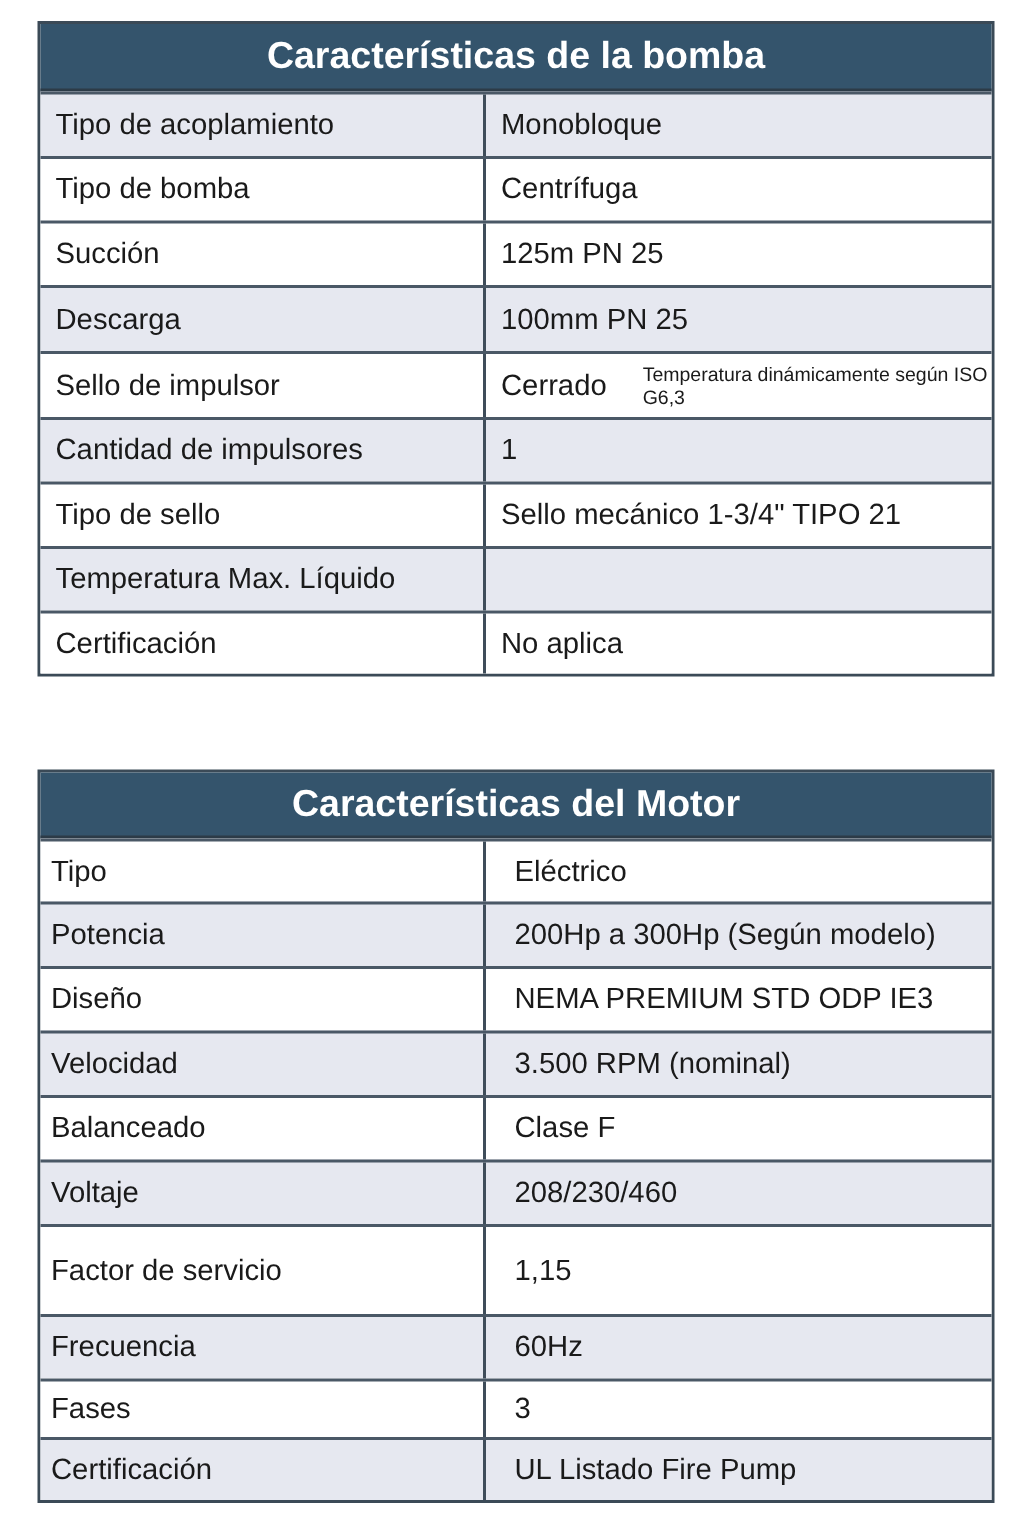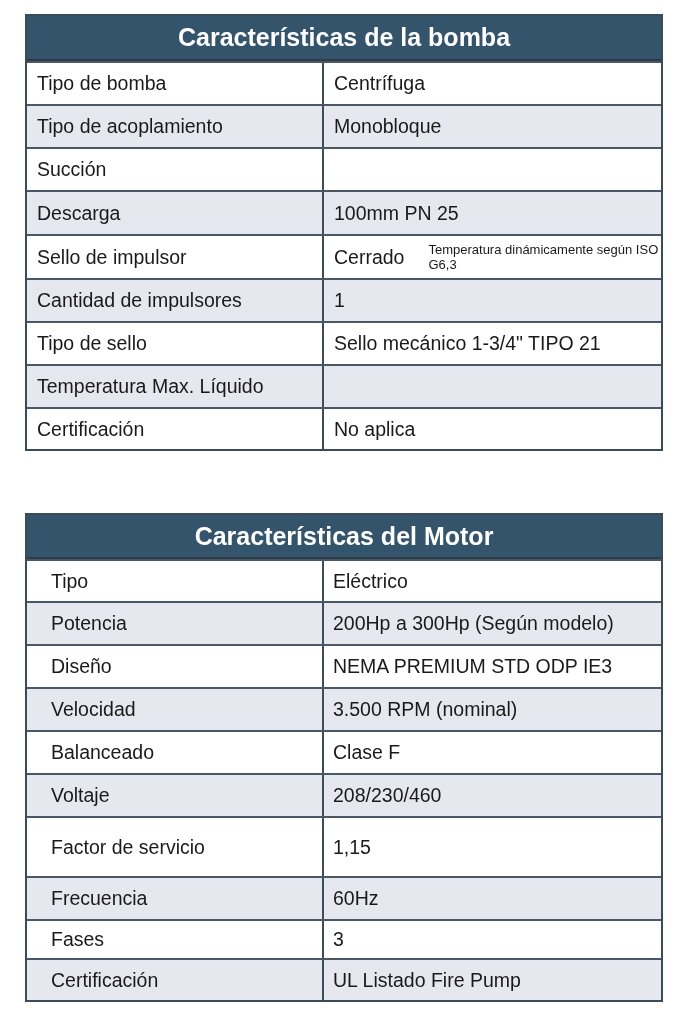--- a/index.html
+++ b/index.html
@@ -10,38 +10,39 @@
   .spec-row:first-of-type { border-top:none; }
   .spec-row.alt { background:#e6e8f0; }
   .spec-row.plain { background:#ffffff; }
   .cell-label { width:297px; border-right:2px solid #3f4d5a; box-sizing:border-box; font-size:19.5px; display:flex; align-items:center; padding-left:10px; }
   .cell-value { flex:1; box-sizing:border-box; font-size:19.5px; display:flex; align-items:center; padding-left:10px; white-space:nowrap; }
   .note { font-size:13px; line-height:15px; margin-left:24px; white-space:normal; }
   #t1 { top:14px; }
   #t1 .spec-header { height:45px; }
   #t2 { top:513px; }
   #t2 .spec-header { height:44px; }
-  #t2 .cell-label { padding-left:24px; }
-  #t2 .cell-value { padding-left:9px; }
+  #t2 .cell-label { padding-left:7px; }
+  #t2 .cell-value { padding-left:19px; }
 </style>
 </head>
 <body>
 
 <div class="spec-table" id="t1">
   <div class="spec-header">Características de la bomba</div>
-  <div class="spec-row plain" style="height:43px">
-    <div class="cell-label">Tipo de bomba</div>
-    <div class="cell-value">Centrífuga</div>
-  </div>
   <div class="spec-row alt" style="height:43px">
     <div class="cell-label">Tipo de acoplamiento</div>
     <div class="cell-value">Monobloque</div>
   </div>
   <div class="spec-row plain" style="height:43px">
+    <div class="cell-label">Tipo de bomba</div>
+    <div class="cell-value">Centrífuga</div>
+  </div>
+  <div class="spec-row plain" style="height:43px">
     <div class="cell-label">Succión</div>
+    <div class="cell-value">125m PN 25</div>
   </div>
   <div class="spec-row alt" style="height:44px">
     <div class="cell-label">Descarga</div>
     <div class="cell-value">100mm PN 25</div>
   </div>
   <div class="spec-row plain" style="height:44px">
     <div class="cell-label">Sello de impulsor</div>
     <div class="cell-value">
       <span>Cerrado</span>
       <span class="note">Temperatura dinámicamente según ISO G6,3</span>

